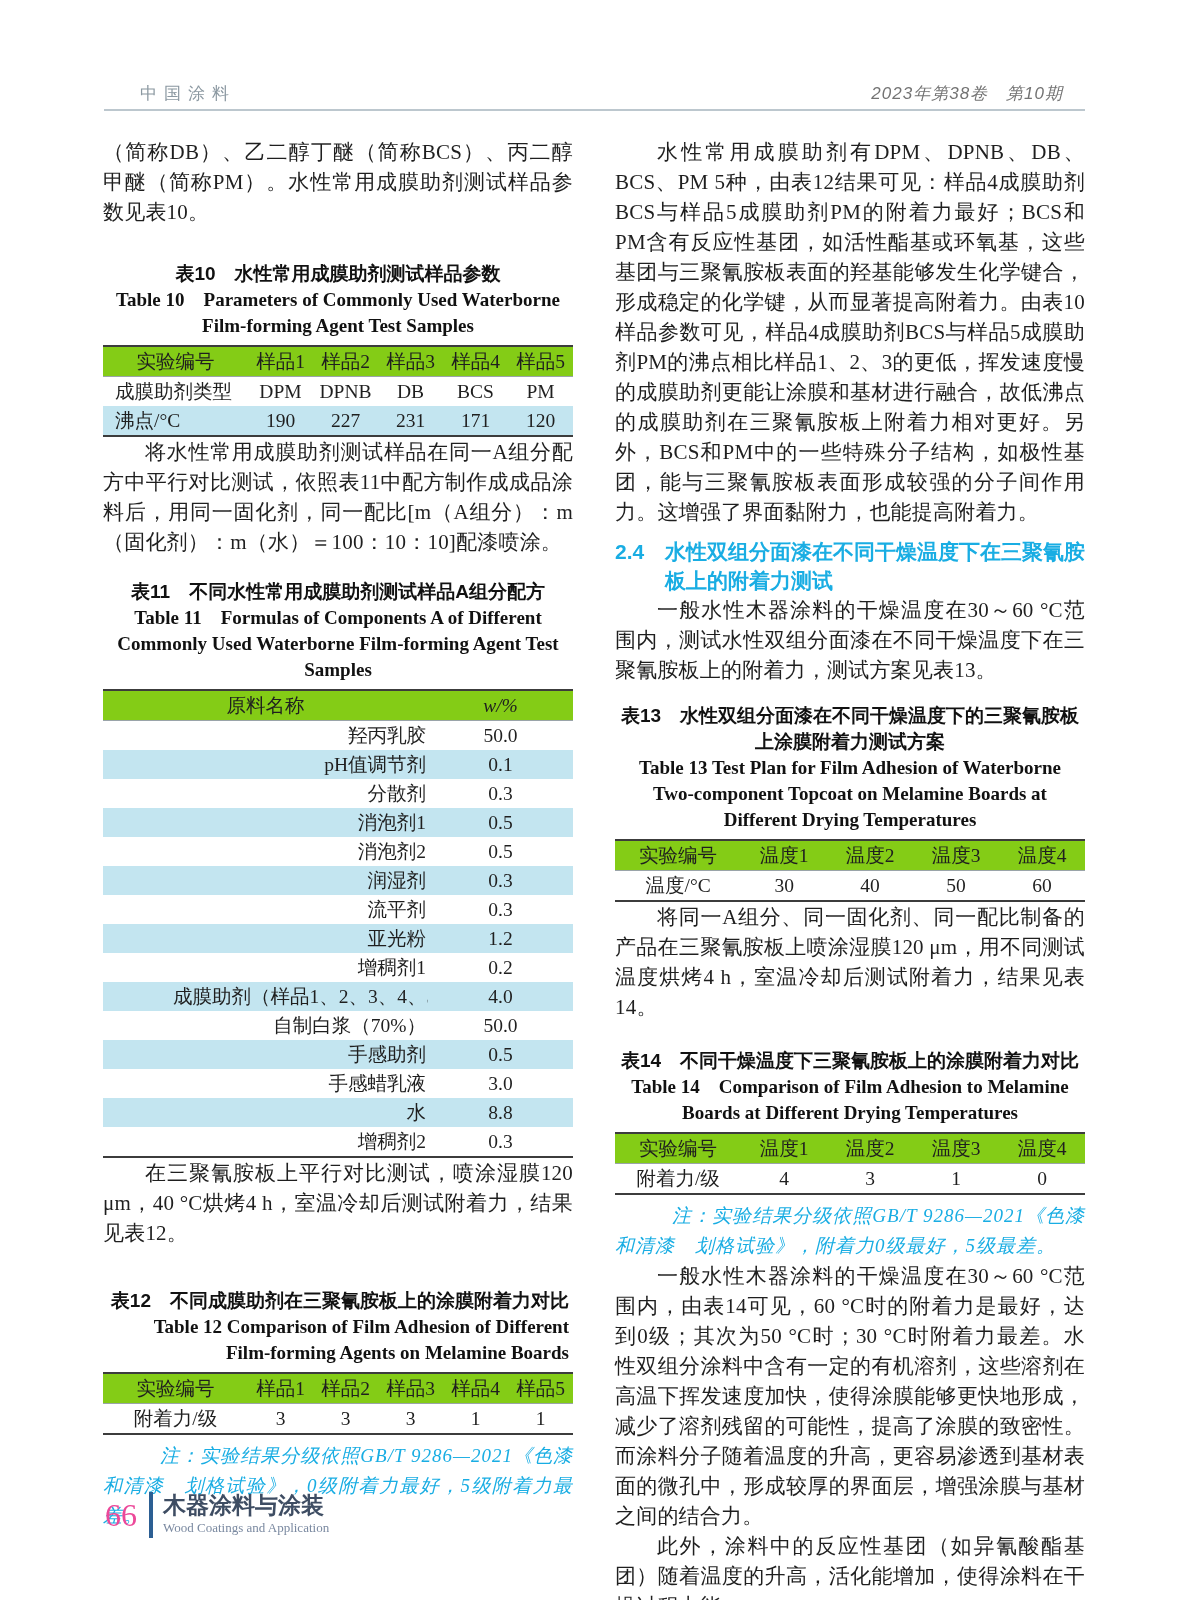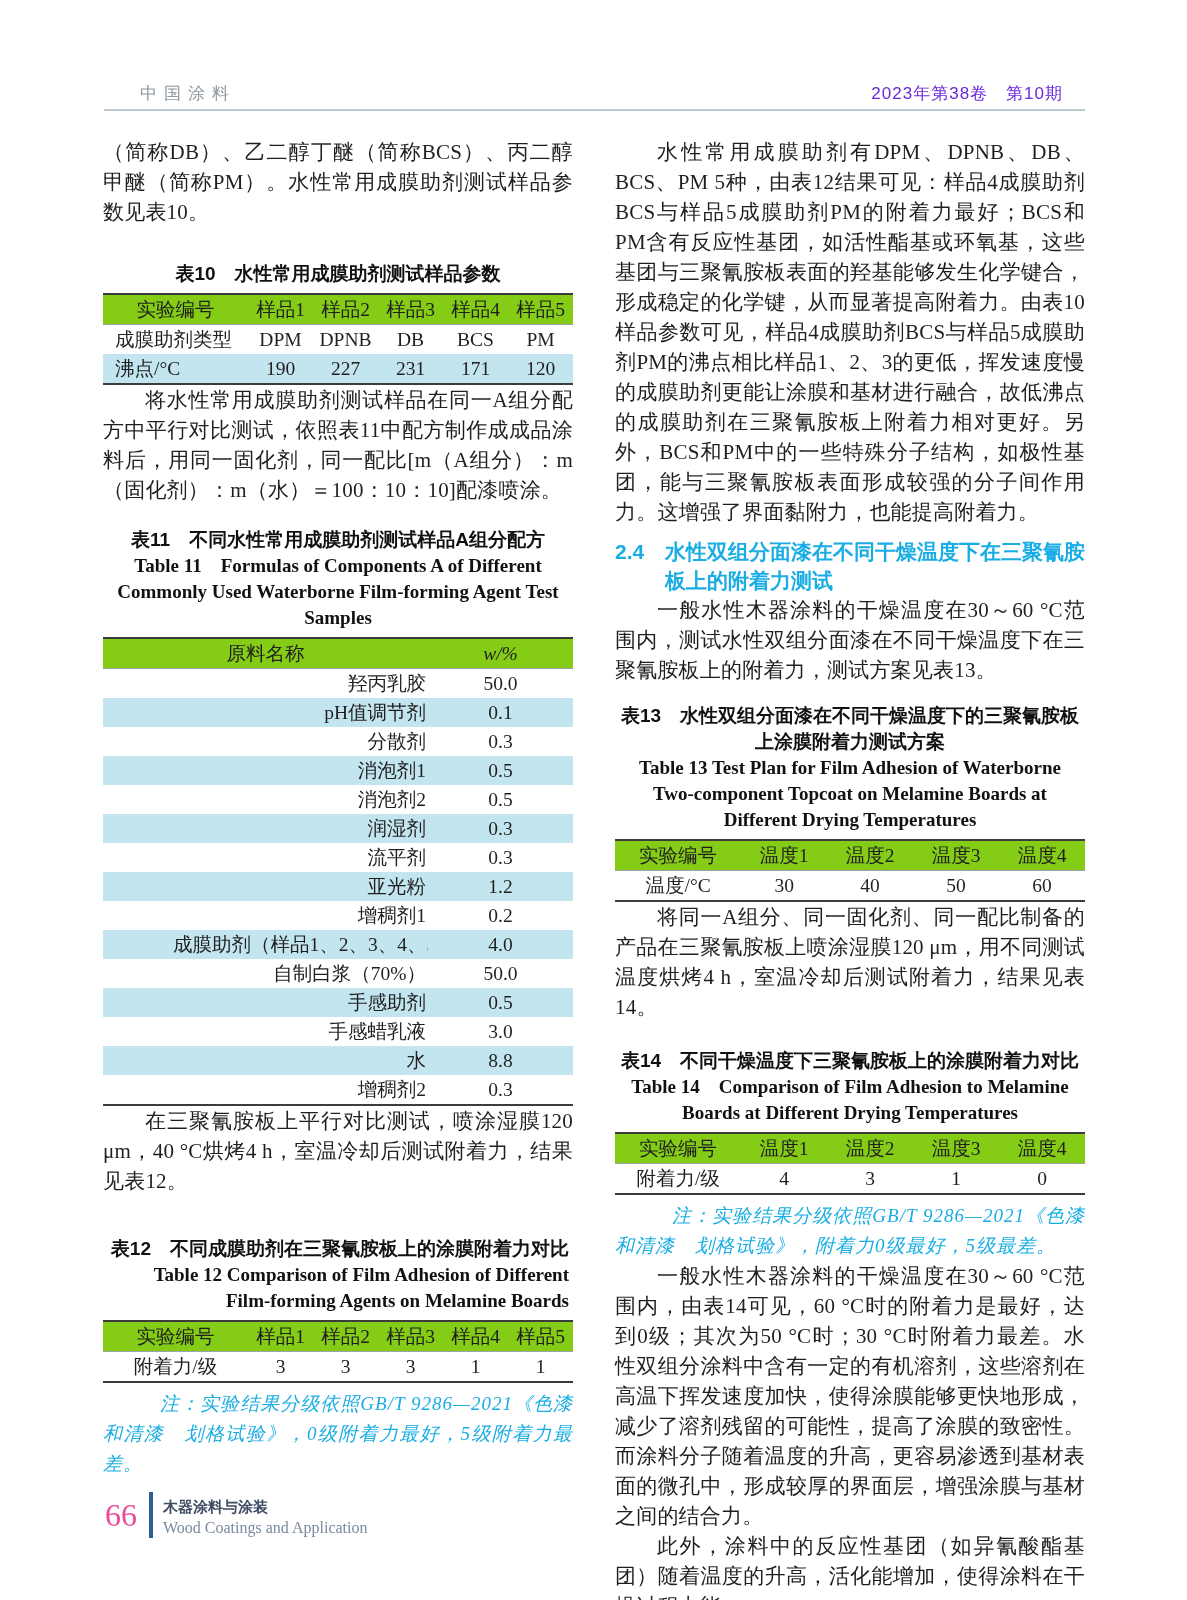--- a/index.html
+++ b/index.html
@@ -12,21 +12,21 @@
     color:#1f1f1f;
   }
   
   .hdr{
     margin:84px 124px 0 140px;
     display:flex;justify-content:space-between;align-items:flex-end;
     font-size:17px;color:#8b98a1;line-height:20px;
     font-family:"Liberation Sans","DejaVu Sans",sans-serif;
   }
   .hdr .journal{letter-spacing:7px;}
-  .hdr .issue{letter-spacing:1px;color:#6d28d9;}
+  .hdr .issue{letter-spacing:1px;color:#737373;font-style:italic;}
   .rule{margin:5px 102px 0 104px;border-top:2px solid #bcc7ce;height:0;}
   
   .cols{display:flex;gap:42px;margin:26px 102px 0 103px;}
   .col{flex:1;min-width:0;}
   p.body{
     margin:0;font-size:21px;line-height:30px;
     text-align:justify;letter-spacing:0.2px;
   }
   p.indent{text-indent:2em;}
   
@@ -83,46 +83,47 @@
     position:absolute;left:105px;top:1492px;
     display:flex;align-items:center;
   }
   .footer .pagenum{
     font-size:32px;color:#ec4899;
     font-family:"Liberation Serif","DejaVu Serif",serif;
     margin-right:12px;line-height:46px;
   }
   .footer .bar{width:4px;height:46px;background:#2c5f93;margin-right:10px;}
   .footer .ft-zh{
-    font-family:Liberation Sans, sans-serif;
-    font-weight:bold;font-size:15px;line-height:24px;color:#3e4d63;
+    font-family:Liberation Mono, monospace;
+    font-weight:bold;font-size:23px;line-height:24px;color:#3e4d63;
   }
   .footer .ft-en{
     font-family:"Liberation Serif","DejaVu Serif",serif;
-    font-size:16px;line-height:17px;color:#7a89a0;
+    font-size:13px;line-height:17px;color:#7a89a0;
   }
 </style>
 </head>
 <body>
 
 <div class="page">
 
   <div class="hdr">
     <span class="journal">中国涂料</span>
     <span class="issue">2023年第38卷　第10期</span>
   </div>
   <div class="rule"></div>
 
   <div class="cols">
 
     <div class="col">
       <p class="body">（简称DB）、乙二醇丁醚（简称BCS）、丙二醇甲醚（简称PM）。水性常用成膜助剂测试样品参数见表10。</p>
 
       <div class="caption mt34">
         <div class="cap-zh">表10　水性常用成膜助剂测试样品参数</div>
+        <div class="cap-en">Table 10　Parameters of Commonly Used Waterborne Film-forming Agent Test Samples</div>
       </div>
       <table class="jtable firstwide t10">
           <thead>
             <tr>
               <th>实验编号</th>
               <th>样品1</th>
               <th>样品2</th>
               <th>样品3</th>
               <th>样品4</th>
               <th>样品5</th>

